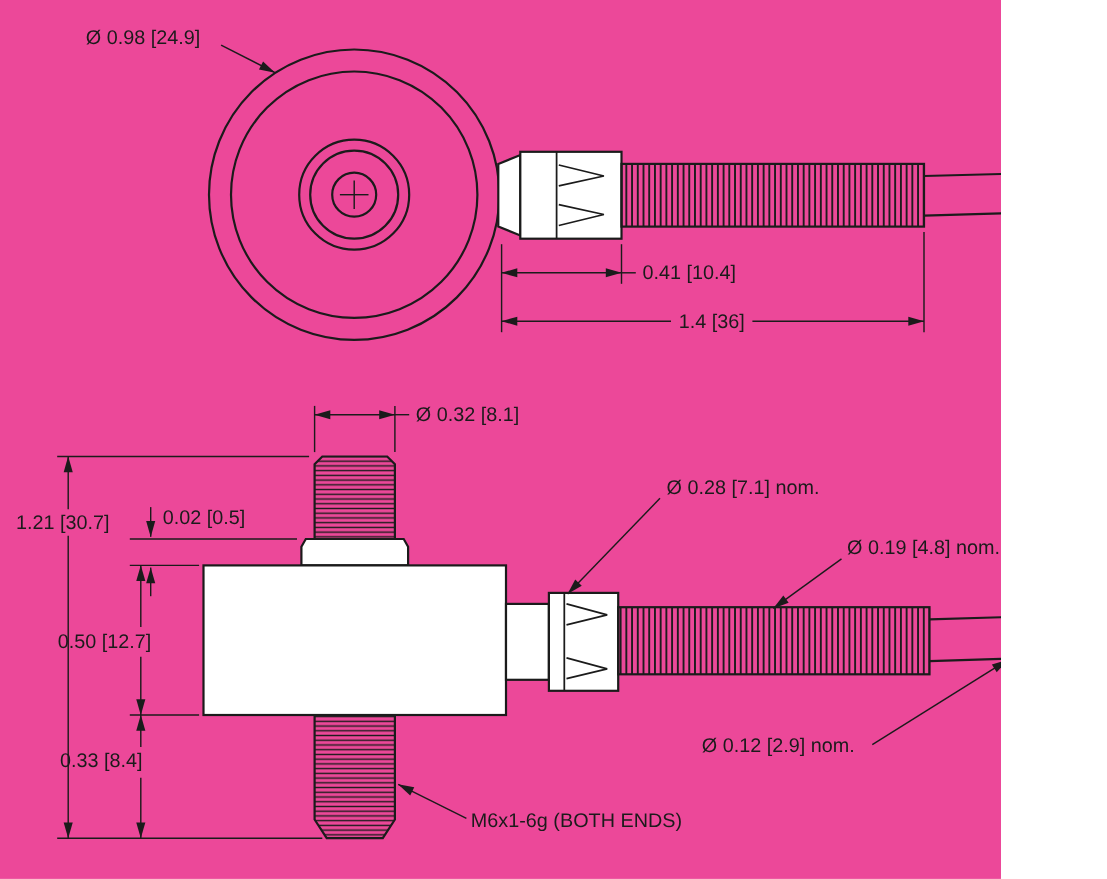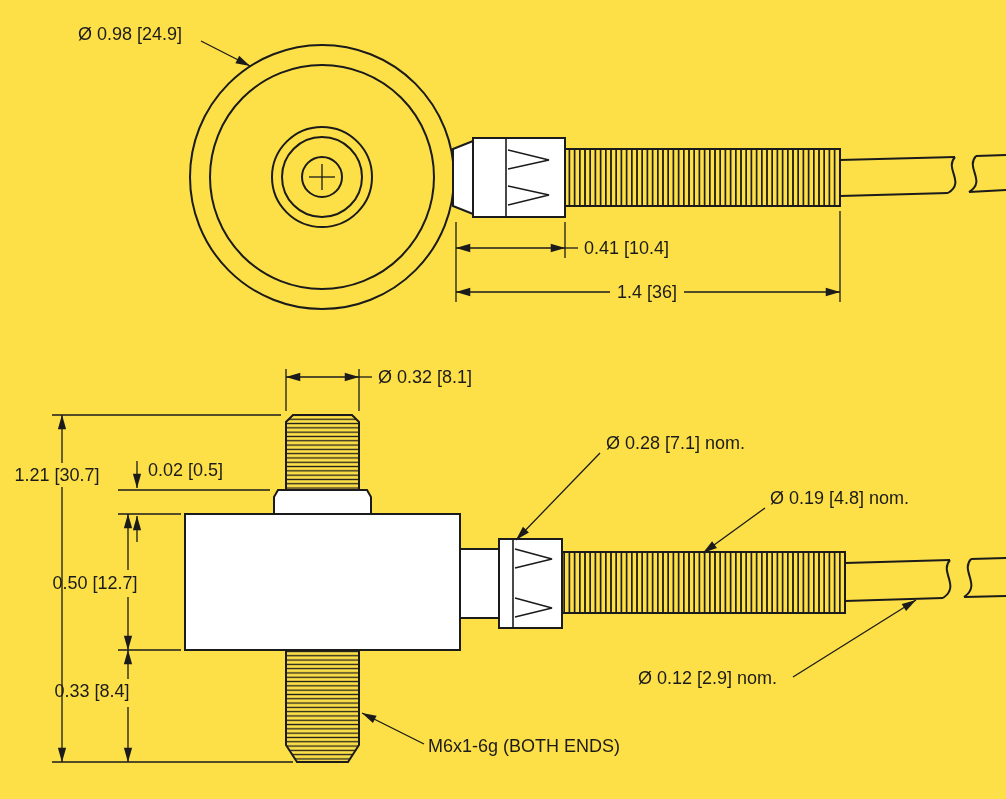--- a/index.html
+++ b/index.html
@@ -1,16 +1,16 @@
 <!DOCTYPE html>
 <html><head>
 <meta charset="utf-8">
 <style>
   html,body{margin:0;padding:0;background:#ffffff;}
-  .stage{width:1006px;height:799px;background:#fde047;position:relative;overflow:hidden;
+  .stage{width:910px;height:799px;background:#ec4899;position:relative;overflow:hidden;
          font-family:"Liberation Sans","DejaVu Sans",sans-serif;}
   svg{display:block;}
   svg text{font-family:"Liberation Sans","DejaVu Sans",sans-serif;font-size:18px;fill:#1b1b1b;}
   .part{stroke:#1b1b1b;stroke-width:2;fill:none;stroke-linejoin:miter;stroke-linecap:butt;}
   .partw{stroke:#1b1b1b;stroke-width:2;fill:#ffffff;stroke-linejoin:miter;}
   .patt{stroke:#1b1b1b;stroke-width:2;stroke-linejoin:miter;}
   .detail{stroke:#1b1b1b;stroke-width:1.6;fill:#ffffff;stroke-linejoin:miter;}
   .dim{stroke:#1b1b1b;stroke-width:1.3;fill:none;stroke-linecap:butt;}
 </style>
 </head>

